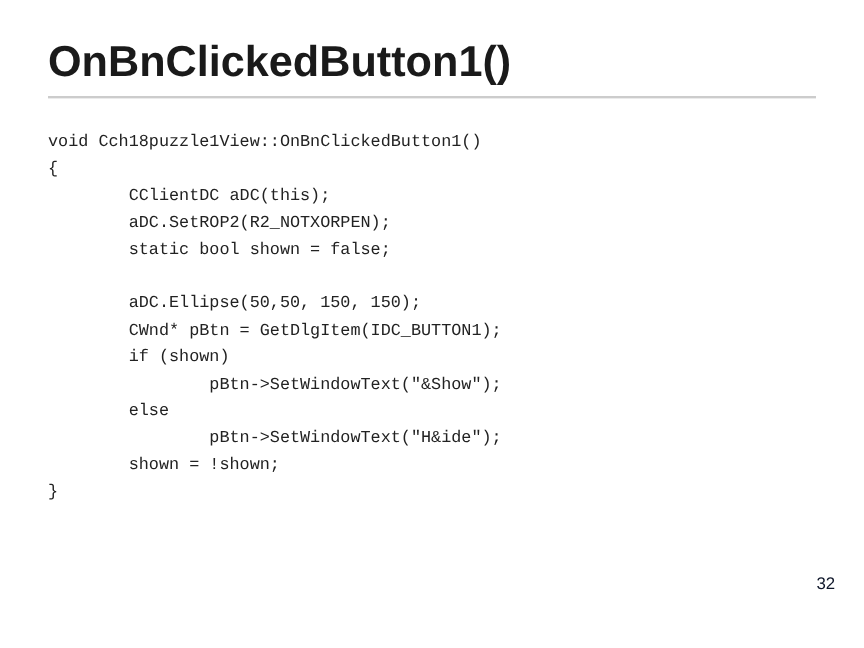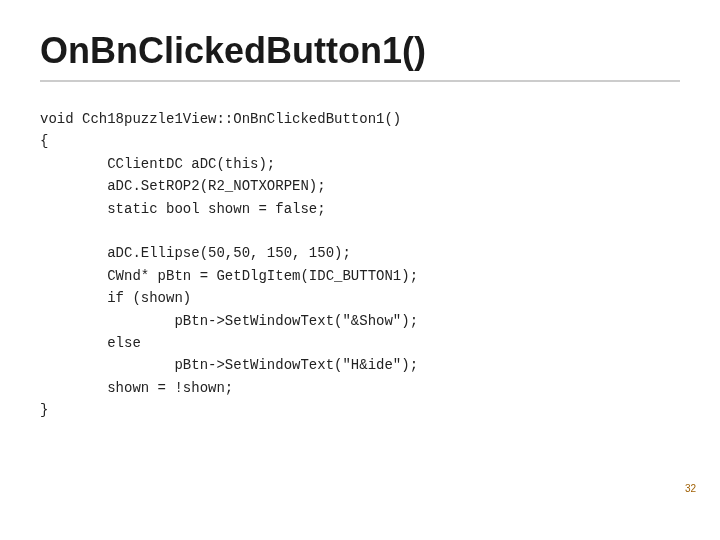--- a/index.html
+++ b/index.html
@@ -40,22 +40,22 @@
       font-size: 14px;
       color: #222222;
       line-height: 1.6;
       white-space: pre;
     }
 
     .page-number {
       position: absolute;
       bottom: 14px;
       right: 24px;
-      font-size: 10px;
-      color: #a16207;
+      font-size: 14px;
+      color: #0f172a;
       font-family: Arial, sans-serif;
     }
   </style>
 </head>
 <body>
 
 <div class="slide-container">
   <div class="slide-title">OnBnClickedButton1()</div>
 
   <div class="code-block">void Cch18puzzle1View::OnBnClickedButton1()

